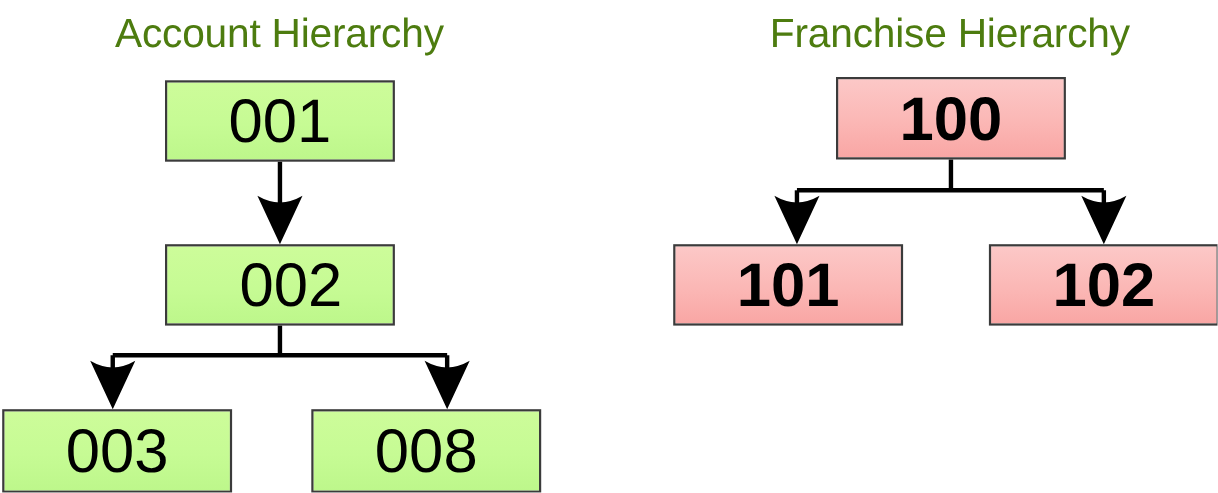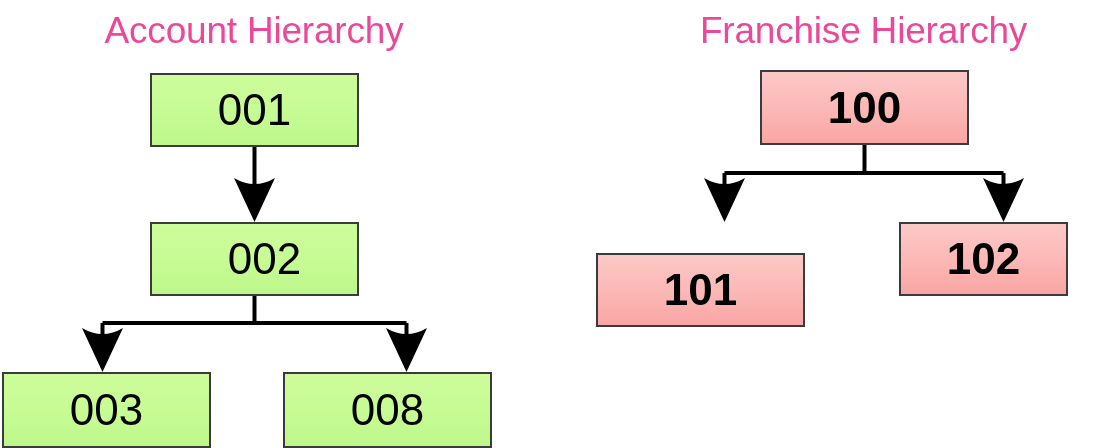--- a/index.html
+++ b/index.html
@@ -16,37 +16,37 @@
     position: relative;
     width: 1107px;
     height: 448px;
     background: #ffffff;
     overflow: hidden;
   }
   .diagram-title {
     position: absolute;
     font-size: 37px;
     font-weight: 400;
-    color: #ec4899;
+    color: #4d7c0f;
     letter-spacing: -0.2px;
     white-space: nowrap;
     text-align: center;
     line-height: 1;
   }
   #title-account { left: 0px;   top: 12px; width: 508px; }
   #title-franchise { left: 600px; top: 12px; width: 527px; }
 
   .node-box {
     position: absolute;
     box-sizing: border-box;
     border: 2px solid #3b3b3b;
     display: flex;
     align-items: center;
     justify-content: center;
-    font-size: 44px;
+    font-size: 56px;
     font-weight: 400;
     color: #000000;
     line-height: 1;
     letter-spacing: 0px;
   }
   .node-box > .node-label { pointer-events: none; }
 
   .node-green {
     background-image: linear-gradient(to bottom, #cdfc9a 0%, #c6fb94 55%, #bdf78b 100%);
   }
@@ -56,22 +56,22 @@
   }
 
   
   #node-001 { left: 150px; top: 73px;  width: 209px; height: 74px; }
   #node-002 { left: 150px; top: 222px; width: 209px; height: 74px; padding-left: 20px; }
   #node-003 { left: 2px;   top: 372px; width: 209px; height: 76px; }
   #node-004 { left: 283px; top: 372px; width: 209px; height: 76px; }
 
   
   #node-100 { left: 760px; top: 70px;  width: 209px; height: 75px; }
-  #node-101 { left: 596px; top: 222px; width: 209px; height: 74px; margin-top: 31px; }
-  #node-102 { left: 899px; top: 222px; width: 169px; height: 74px; }
+  #node-101 { left: 612px; top: 222px; width: 209px; height: 74px; }
+  #node-102 { left: 899px; top: 222px; width: 209px; height: 74px; }
 
   .connector-layer {
     position: absolute;
     left: 0;
     top: 0;
     width: 1107px;
     height: 448px;
     pointer-events: none;
   }
   .connector-layer line,

